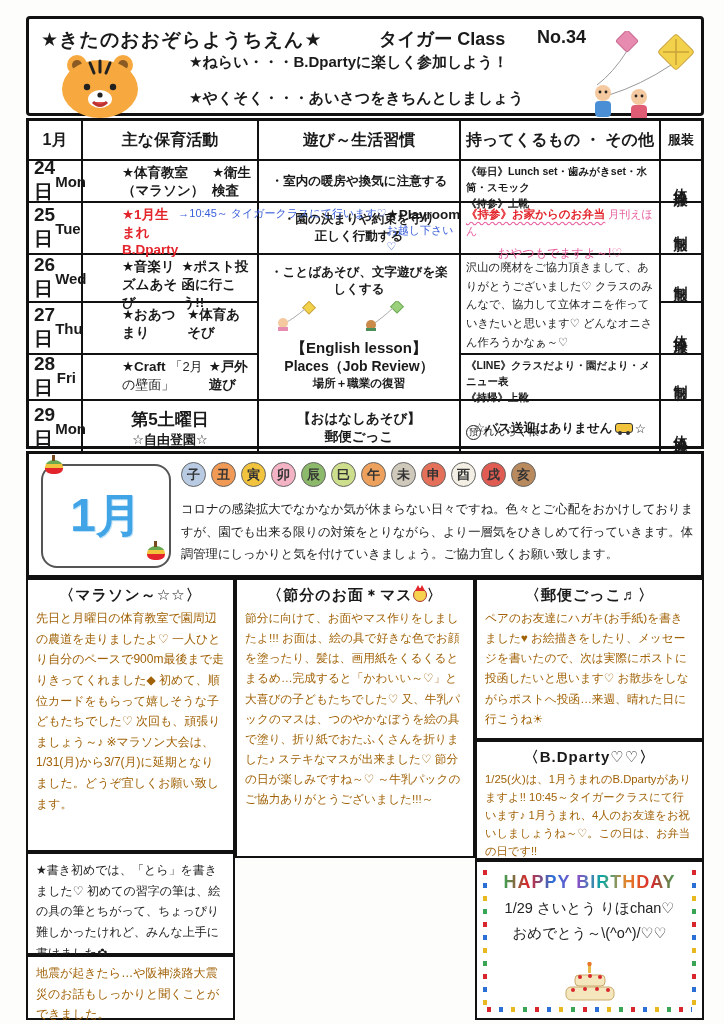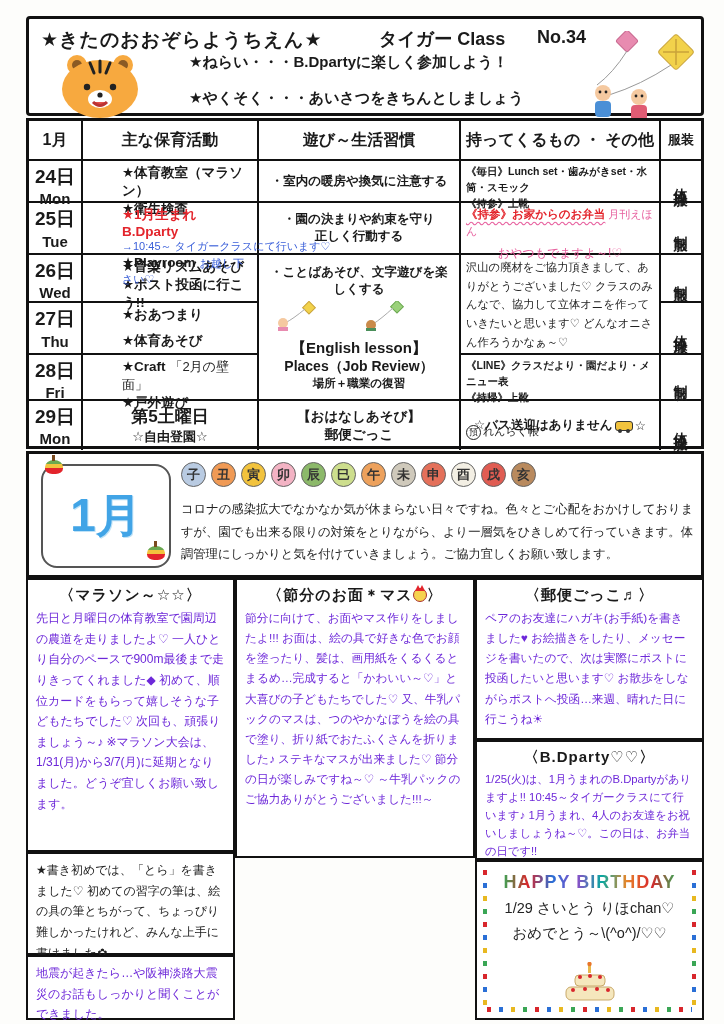--- a/index.html
+++ b/index.html
@@ -19,23 +19,23 @@
   .hdr-promise{position:absolute;left:160px;top:70px;font-size:15px;font-weight:bold;}
   .tiger{position:absolute;left:28px;top:34px;}
   .kites{position:absolute;right:6px;top:12px;}
 
   
   .sched{position:absolute;left:26px;top:118px;width:678px;height:331px;border:3px solid #111;background:#fff;
          display:grid;grid-template-columns:54px 176px 202px 200px 1fr;grid-template-rows:40px 42px 52px 48px 52px 46px 1fr;}
   .cell{border-right:2px solid #111;border-bottom:2px solid #111;padding:3px 5px;overflow:visible;position:relative;}
   .cell.nr{border-right:none}.cell.nb{border-bottom:none}
   .cell.head{display:flex;align-items:center;justify-content:center;font-weight:bold;font-size:16px;text-align:center;padding:2px;}
-  .cell.date{display:flex;flex-direction:column;align-items:center;justify-content:space-around;font-weight:bold;}
+  .cell.date{display:flex;flex-direction:row;align-items:center;justify-content:space-around;font-weight:bold;}
   .date .d{font-size:19px}.date .w{font-size:15px}
-  .cell.act{display:flex;flex-direction:column;justify-content:space-between;font-weight:bold;font-size:13.5px;padding-left:39px;}
+  .cell.act{display:flex;flex-direction:row;justify-content:space-between;font-weight:bold;font-size:13.5px;padding-left:39px;}
   .cell.playc{display:flex;flex-direction:column;align-items:center;justify-content:center;text-align:center;font-weight:bold;font-size:12.5px;}
   .cell.bring{font-weight:bold;font-size:10.5px;line-height:1.5;}
   .cell.wear{display:flex;align-items:center;justify-content:center;}
   .wear span{writing-mode:vertical-rl;font-weight:bold;font-size:14px;letter-spacing:3px;}
   .pre{white-space:pre-line;}
   .red{color:var(--accent-red);}
   .hand{font-weight:normal;color:#222;}
   .hb{color:var(--hand-blue);font-weight:normal;font-size:11px;}
   .hp{color:var(--hand-pink);font-weight:normal;font-size:11px;}
   .wavy{text-decoration:underline wavy var(--hand-pink);text-underline-offset:3px;}
@@ -56,21 +56,21 @@
   .mlabel{font-size:46px;font-weight:bold;color:var(--month-blue);text-shadow:1px 1px 0 #bfe2f7;}
   .koma{position:absolute;width:18px;height:14px;border-radius:50% 50% 40% 40%;background:linear-gradient(180deg,#6aa84f 0 4px,#f2c33d 4px 8px,#e3242b 8px 14px);}
   .koma::after{content:"";position:absolute;left:7px;top:-5px;width:3px;height:6px;background:#7a4a1f;}
   .zodiac-row{position:absolute;left:152px;top:8px;display:flex;gap:5px;}
   .zodiac{width:25px;height:25px;border-radius:50%;border:1.5px solid #666;font-size:13px;font-weight:bold;display:inline-flex;align-items:center;justify-content:center;color:#333;}
   .greet{position:absolute;left:152px;top:44px;width:516px;font-size:12.3px;line-height:1.85;color:#222;}
 
   
   .note{position:absolute;border:2.5px solid #111;background:#fff;padding:6px 8px;}
   .nt{font-size:15px;font-weight:bold;text-align:center;margin-bottom:3px;letter-spacing:1px;}
-  .nb2{font-size:12px;line-height:1.72;color:#6d28d9;}
+  .nb2{font-size:12px;line-height:1.72;color:#a16207;}
   .star-lead{font-size:12px;line-height:1.72;color:#222;}
   .oni{display:inline-block;width:14px;height:14px;border-radius:50%;background:#f6d24f;border:1.5px solid #a33;position:relative;top:2px;}
   .oni::before{content:"";position:absolute;left:1px;top:-4px;border-left:3px solid transparent;border-right:3px solid transparent;border-bottom:6px solid #e3242b;}
   .oni::after{content:"";position:absolute;right:1px;top:-4px;border-left:3px solid transparent;border-right:3px solid transparent;border-bottom:6px solid #e3242b;}
 
   
   .bday{display:flex;flex-direction:column;align-items:center;}
   .bday-title{font-size:18px;font-weight:bold;letter-spacing:1px;margin-top:4px;
       background:linear-gradient(90deg,#3aa655,#d8262c,#2a6fd6,#8a4fc8,#0aa8a0,#e8862a,#d8262c,#3aa655);
       -webkit-background-clip:text;background-clip:text;color:transparent;}

